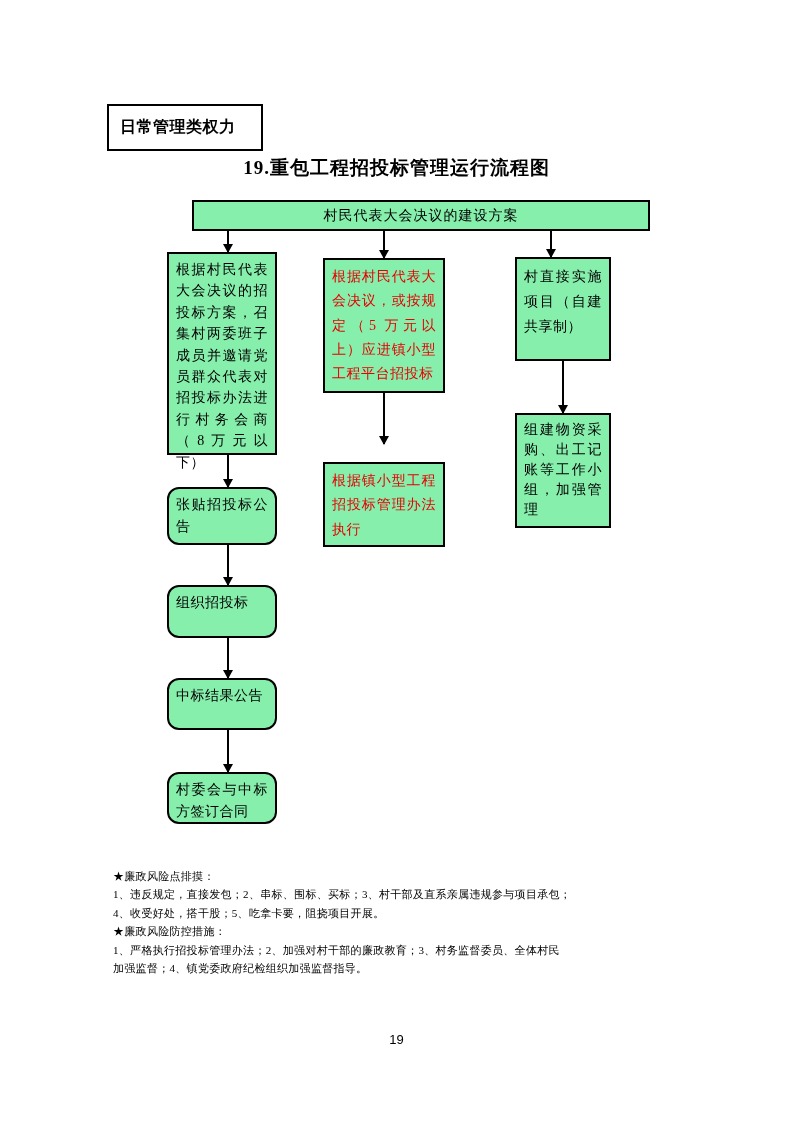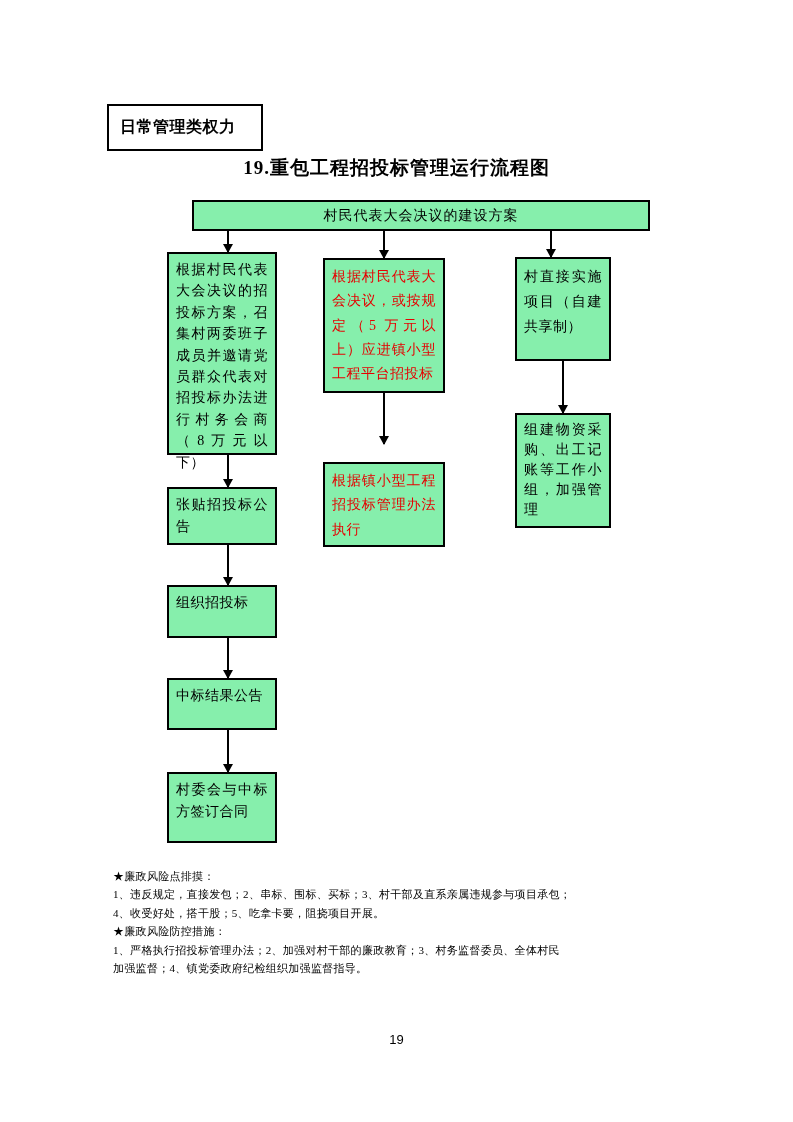--- a/index.html
+++ b/index.html
@@ -77,21 +77,21 @@
   }
   .page-number {
     position: absolute;
     left: 0; top: 1032px;
     width: 100%;
     text-align: center;
     font-size: 13px;
     font-family: "Liberation Sans", "DejaVu Sans", sans-serif;
   }
   .lh21 { line-height: 21.4px; }
-  .lh22 { line-height: 22px; }
+  .lh22 { line-height: 22px; border-radius: 12px; }
   .lh24 { line-height: 24.3px; }
   .lh25 { line-height: 25px; }
   .lh215 { line-height: 20px; }
 </style>
 </head>
 <body>
 
 <div class="page">
 
   <div class="category-box">
@@ -121,21 +121,21 @@
   <div class="fbox lh22" style="left:167px; top:585px; width:110px; height:53px;">
     <span>组织招投标</span>
   </div>
   <div class="arrow" style="left:227px; top:638px; height:40px;"></div>
 
   <div class="fbox lh22" style="left:167px; top:678px; width:110px; height:52px;">
     <span>中标结果公告</span>
   </div>
   <div class="arrow" style="left:227px; top:730px; height:42px;"></div>
 
-  <div class="fbox lh22" style="left:167px; top:772px; width:110px; height:71px;">
+  <div class="fbox lh22" style="left:167px; top:772px; width:110px; height:52px;">
     <span>村委会与中标方签订合同</span>
   </div>
 
   <div class="fbox red lh24" style="left:323px; top:258px; width:122px; height:135px;">
     <span>根据村民代表大会决议，或按规定（5 万元以上）应进镇小型工程平台招投标</span>
   </div>
   <div class="arrow" style="left:383px; top:393px; height:51px;"></div>
 
   <div class="fbox red lh24" style="left:323px; top:444px; width:122px; height:85px;margin-top:18px;">
     <span>根据镇小型工程招投标管理办法执行</span>

